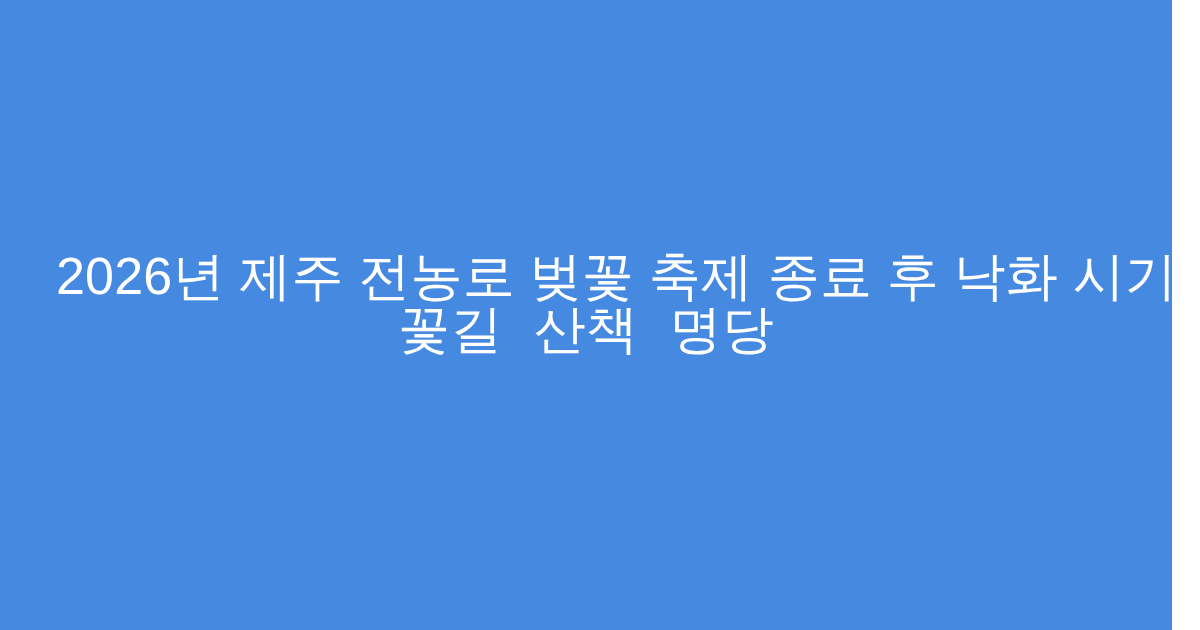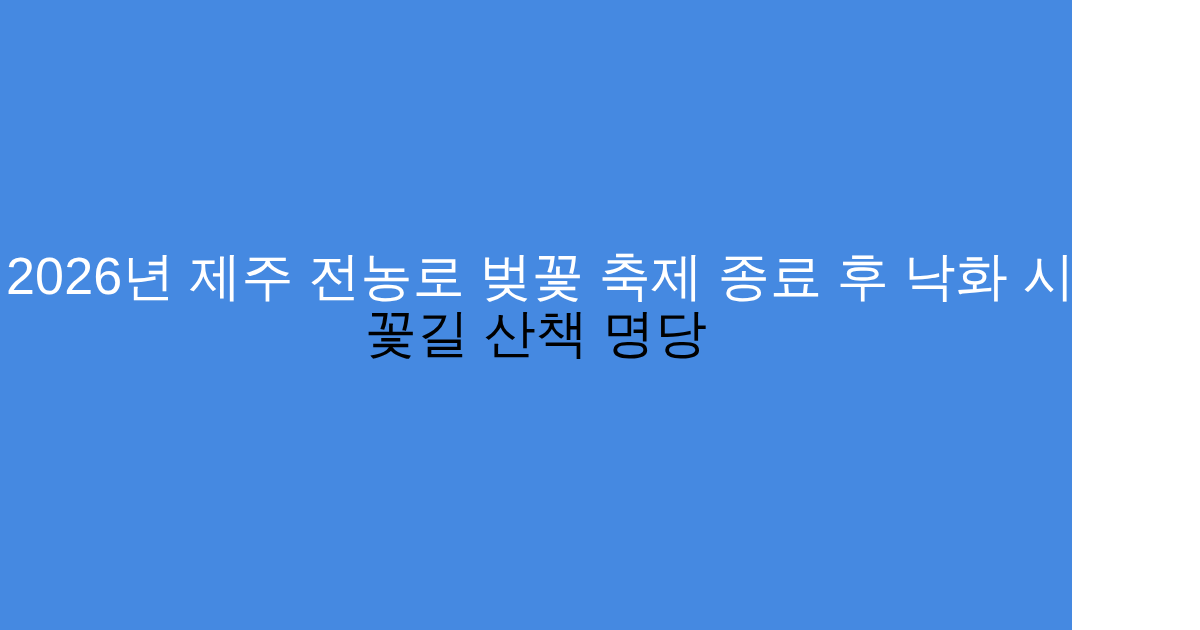--- a/index.html
+++ b/index.html
@@ -10,21 +10,21 @@
 
   body {
     width: 1200px;
     height: 630px;
     overflow: hidden;
     font-family: "Liberation Sans", "DejaVu Sans", sans-serif;
   }
 
   #og-card {
     position: relative;
-    width: 1072px;
+    width: 1172px;
     height: 630px;
     background-color: #4589e1;
     box-sizing: border-box;
     display: flex;
     align-items: center;
     justify-content: center;
   }
 
   #title-block {
     width: 1060px;
@@ -45,16 +45,16 @@
     white-space: nowrap;
   }
 </style>
 </head>
 <body>
 
 <div id="og-card" style="background-color: rgb(69, 137, 225);">
 
   <div id="title-block">
     <span class="title-line" style="color: rgb(255, 255, 255);">2026년 제주 전농로 벚꽃 축제 종료 후 낙화 시기</span>
-    <span class="title-line" style="color: #000000;">꽃길 산책 명당</span>
+    <span class="title-line" style="color: #ffffff; font-family: Liberation Mono, monospace;">꽃길 산책 명당</span>
   </div>
 
 </div>
 
 </body></html>

